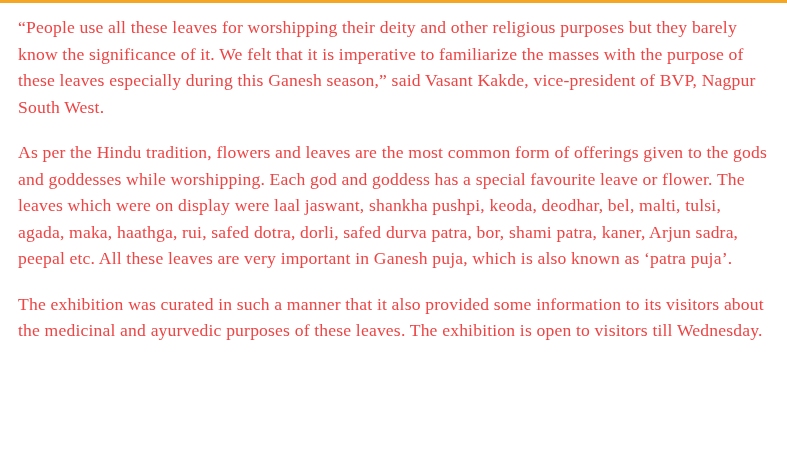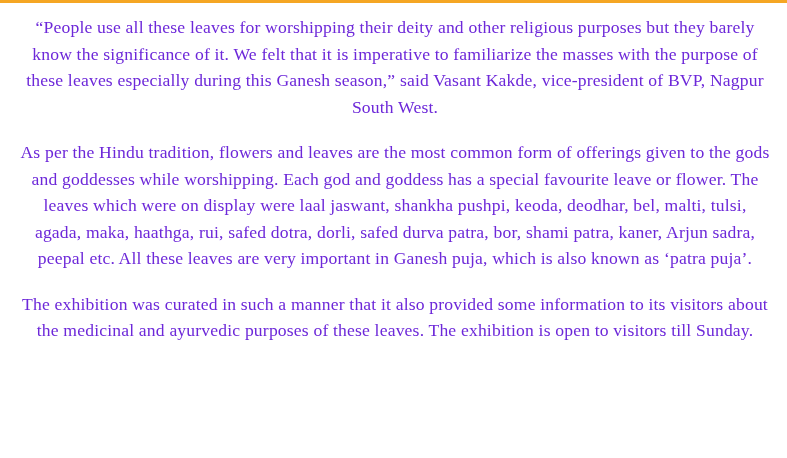--- a/index.html
+++ b/index.html
@@ -30,34 +30,34 @@
   .article-body {
     position: absolute;
     top: 14px;
     left: 18px;
     width: 754px;
   }
   .para {
     margin: 0 0 19px 0;
     font-size: 17.6px;
     line-height: 26.5px;
-    color: #6d28d9;
-    text-align: center;
+    color: #ef4444;
+    text-align: left;
     letter-spacing: 0.01em;
   }
   .para:last-child {
     margin-bottom: 0;
   }
 </style>
 </head>
 <body>
 
 <div class="page">
 
   <div class="top-rule"></div>
 
   <div class="article-body">
     <p class="para">“People use all these leaves for worshipping their deity and other religious purposes but they barely know the significance of it. We felt that it is imperative to familiarize the masses with the purpose of these leaves especially during this Ganesh season,” said Vasant Kakde, vice-president of BVP, Nagpur South West.</p>
     <p class="para">As per the Hindu tradition, flowers and leaves are the most common form of offerings given to the gods and goddesses while worshipping. Each god and goddess has a special favourite leave or flower. The leaves which were on display were laal jaswant, shankha pushpi, keoda, deodhar, bel, malti, tulsi, agada, maka, haathga, rui, safed dotra, dorli, safed durva patra, bor, shami patra, kaner, Arjun sadra, peepal etc. All these leaves are very important in Ganesh puja, which is also known as ‘patra puja’.</p>
-    <p class="para">The exhibition was curated in such a manner that it also provided some information to its visitors about the medicinal and ayurvedic purposes of these leaves. The exhibition is open to visitors till Sunday.</p>
+    <p class="para">The exhibition was curated in such a manner that it also provided some information to its visitors about the medicinal and ayurvedic purposes of these leaves. The exhibition is open to visitors till Wednesday.</p>
   </div>
 
 </div>
 
 </body></html>

